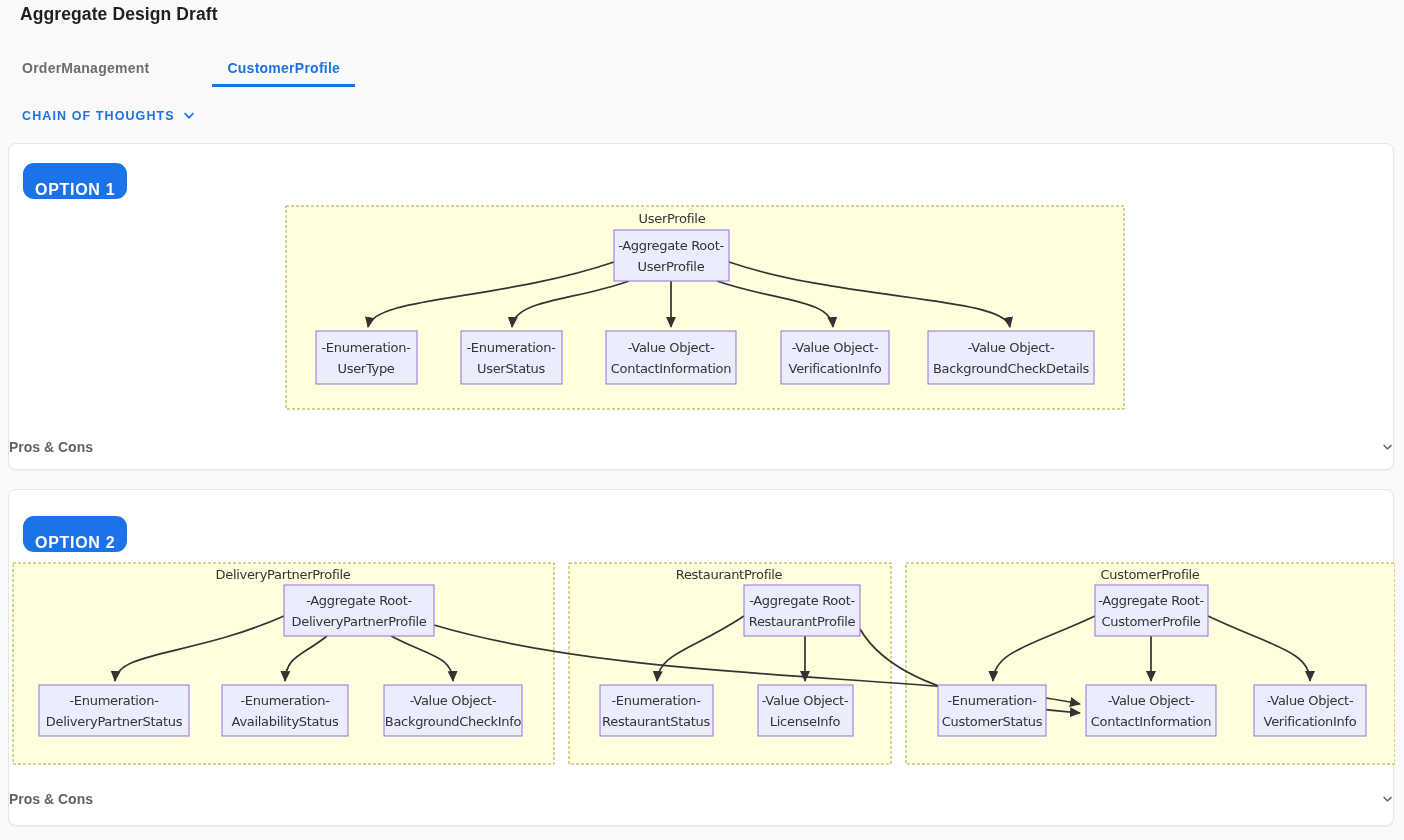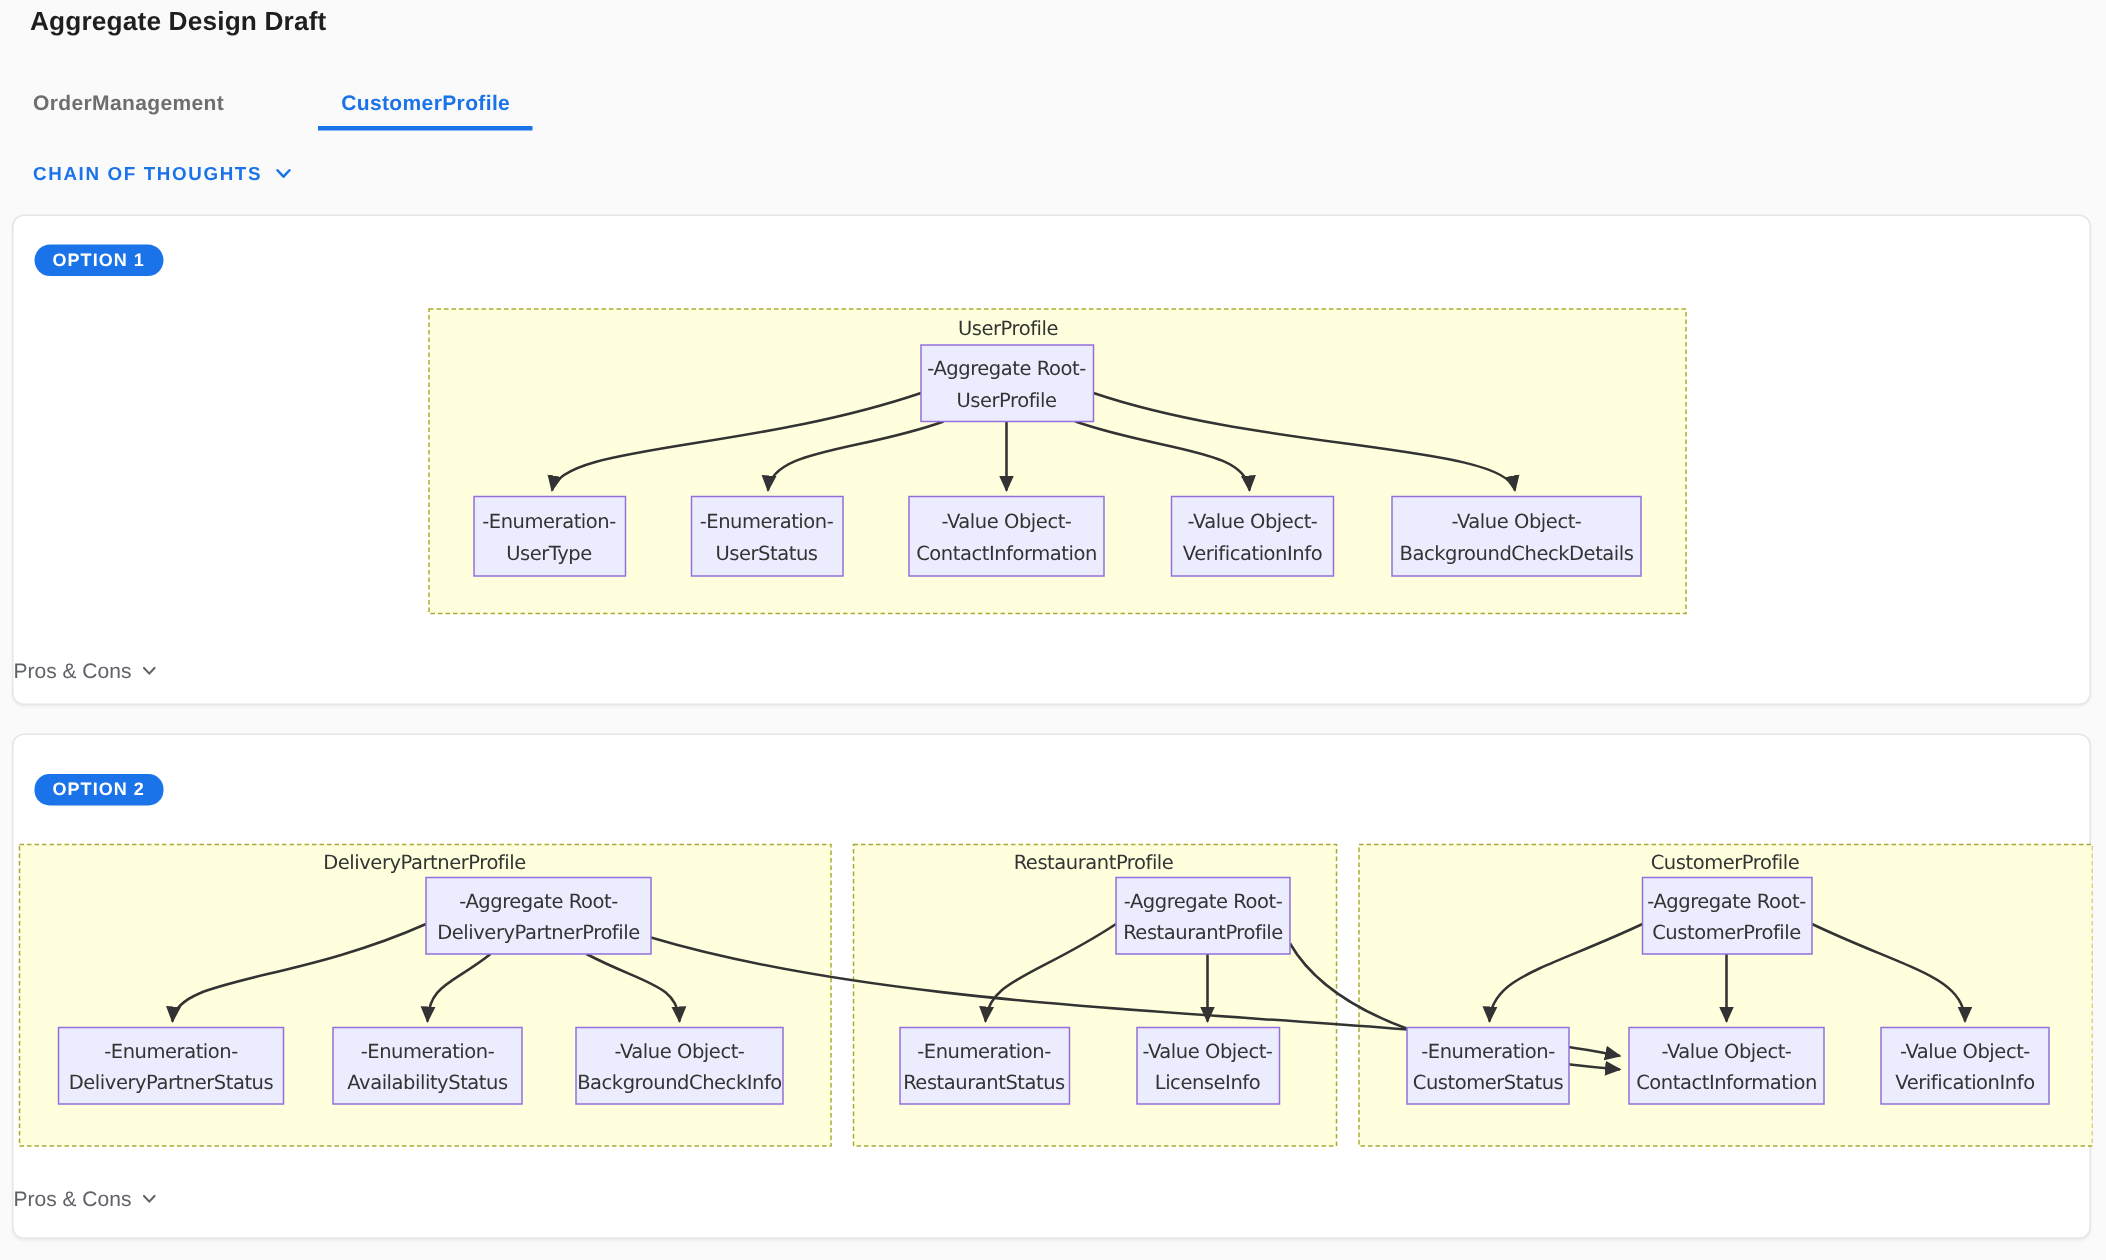--- a/index.html
+++ b/index.html
@@ -32,36 +32,36 @@
 
   .card {
     position: absolute; left: 8px; width: 1386px;
     background: #ffffff; border: 1px solid #e6e6e6; border-radius: 8px;
     box-shadow: 0 1px 2px rgba(0,0,0,.05);
   }
   #card1 { top: 143px; height: 327px; }
   #card2 { top: 489px; height: 337px; }
 
   .badge {
-    position: absolute; left: 14px; height: 21px; line-height: 21px;
-    padding: 0 12px; border-radius: 11px;
+    position: absolute; left: 14px; height: 36px; line-height: 21px;
+    padding: 16px 12px; border-radius: 11px;
     background: #1a73e8; color: #ffffff;
-    font-size: 12px; font-weight: 700; letter-spacing: .7px;
+    font-size: 16px; font-weight: 700; letter-spacing: .7px;
   }
   #card1 .badge { top: 19px; }
-  #card2 .badge { top: 26px; border-radius: 10px; }
+  #card2 .badge { top: 26px; }
 
   .diagram { position: absolute; left: 0; display: block; }
   #card1 .diagram { top: 60px; }
   #card2 .diagram { top: 71px; }
 
   .pros {
     position: absolute; left: 0; right: 0;
-    display: flex; justify-content: flex-start; align-items: center; gap: 6px;
-    color: #5f6368; font-size: 14px; font-weight: 400; cursor: pointer;
+    display: flex; justify-content: space-between; align-items: center; gap: 6px;
+    color: #5f6368; font-size: 14px; font-weight: 700; cursor: pointer;
   }
   #card1 .pros { top: 295px; }
   #card2 .pros { top: 301px; }
 
   .chev { display: inline-block; }
 
   svg.diagram text {
     font-family: "DejaVu Sans", sans-serif;
     font-size: 13px; fill: #333333; letter-spacing: -0.3px;
     text-anchor: middle;

